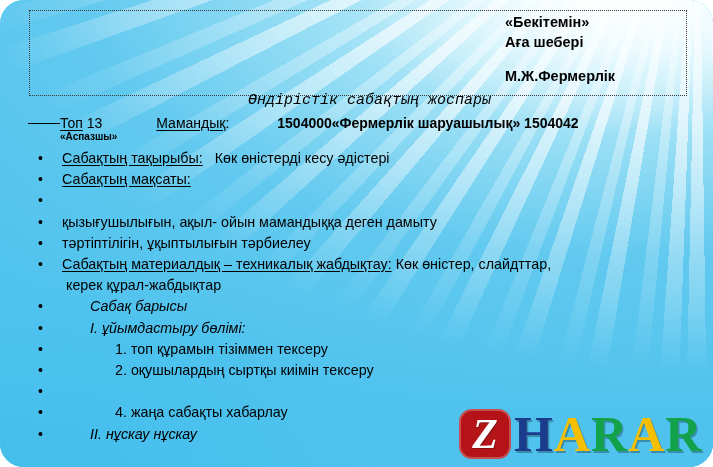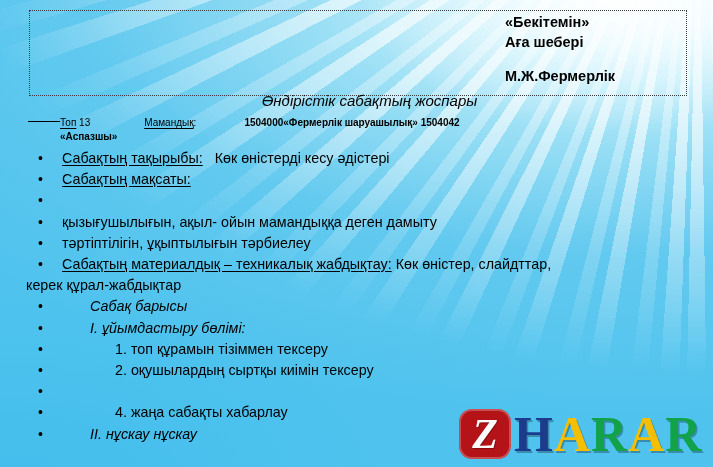--- a/index.html
+++ b/index.html
@@ -11,20 +11,21 @@
   body {
     font-family: "Liberation Sans", sans-serif;
   }
 
   .slide {
     position: relative;
     width: 713px;
     height: 467px;
     overflow: hidden;
     background: #6ccdf2;
+    border-radius: 24px;
   }
 
   
   .bg-base {
     position: absolute;
     inset: 0;
     background:
       radial-gradient(120% 95% at 88% -6%, #ffffff 0%, #d8f6fd 16%, #9adff5 38%, #62c9ef 64%, #4fc3ee 100%),
       linear-gradient(160deg, #a3e5f7 0%, #7ed3f3 42%, #4fc2ee 100%);
     background-blend-mode: normal;
@@ -86,28 +87,29 @@
     position: absolute;
     left: 0;
     top: 92px;
     width: 713px;
     text-align: center;
     font-size: 15px;
     font-style: italic;
     font-weight: normal;
     padding-left: 26px;
     box-sizing: border-box;
+    font-family: Liberation Mono, monospace;
   }
 
   .group-line {
     position: absolute;
     left: 28px;
     top: 113px;
     width: 670px;
-    font-size: 10px;
+    font-size: 14px;
     line-height: 20px;
     white-space: nowrap;
   }
   .group-line .lead-rule {
     display: inline-block;
     width: 32px;
     border-bottom: 1.4px solid #000;
     vertical-align: 4px;
   }
   .u { text-decoration: underline; text-underline-offset: 2px; }
@@ -143,21 +145,21 @@
     left: 38px;
     top: 0;
     line-height: 21.2px;
     font-size: 14px;
   }
   .bl.wrap { white-space: normal; }
   .bl.indent { padding-left: 115px; }
   .bl.indent > .dot { left: 38px; }
   .it { font-style: italic; margin-left: 28px; }
   .cont {
-    padding-left: 26px;
+    padding-left: 66px;
     font-size: 14.3px;
     line-height: 21.2px;
   }
 
   
   .logo {
     position: absolute;
     left: 459px;
     top: 406px;
     height: 56px;

